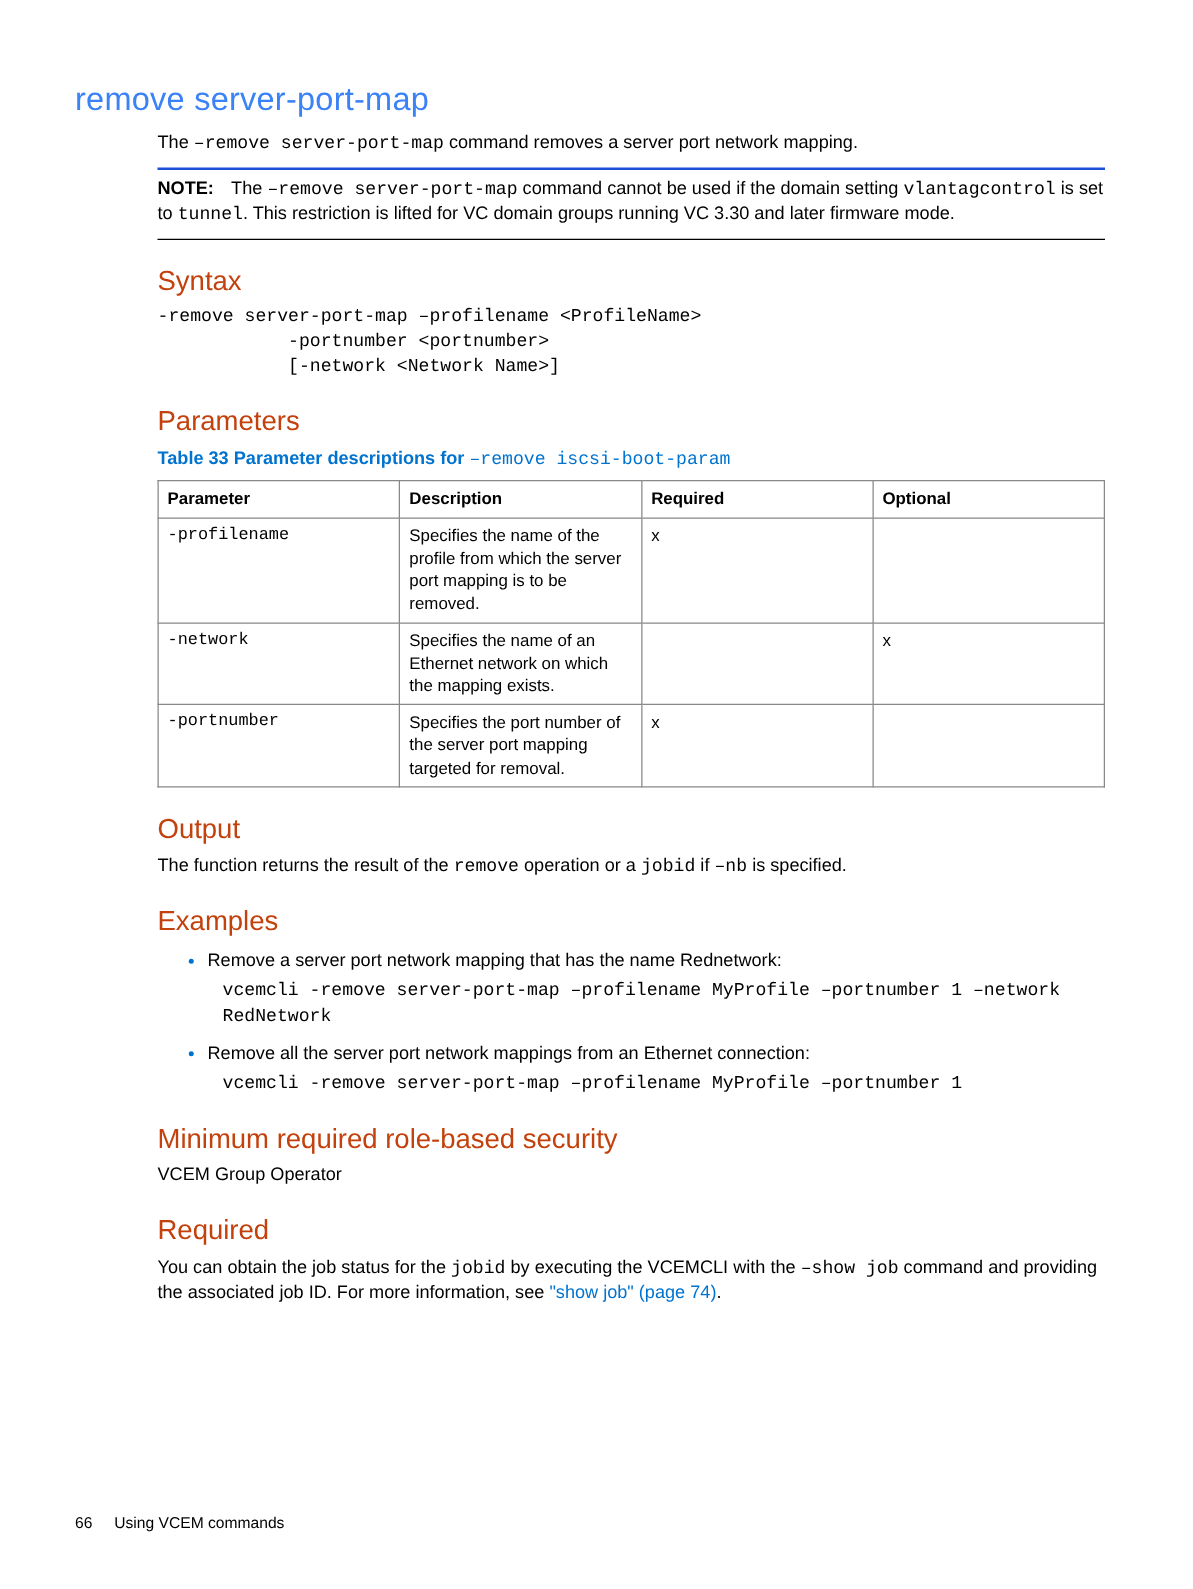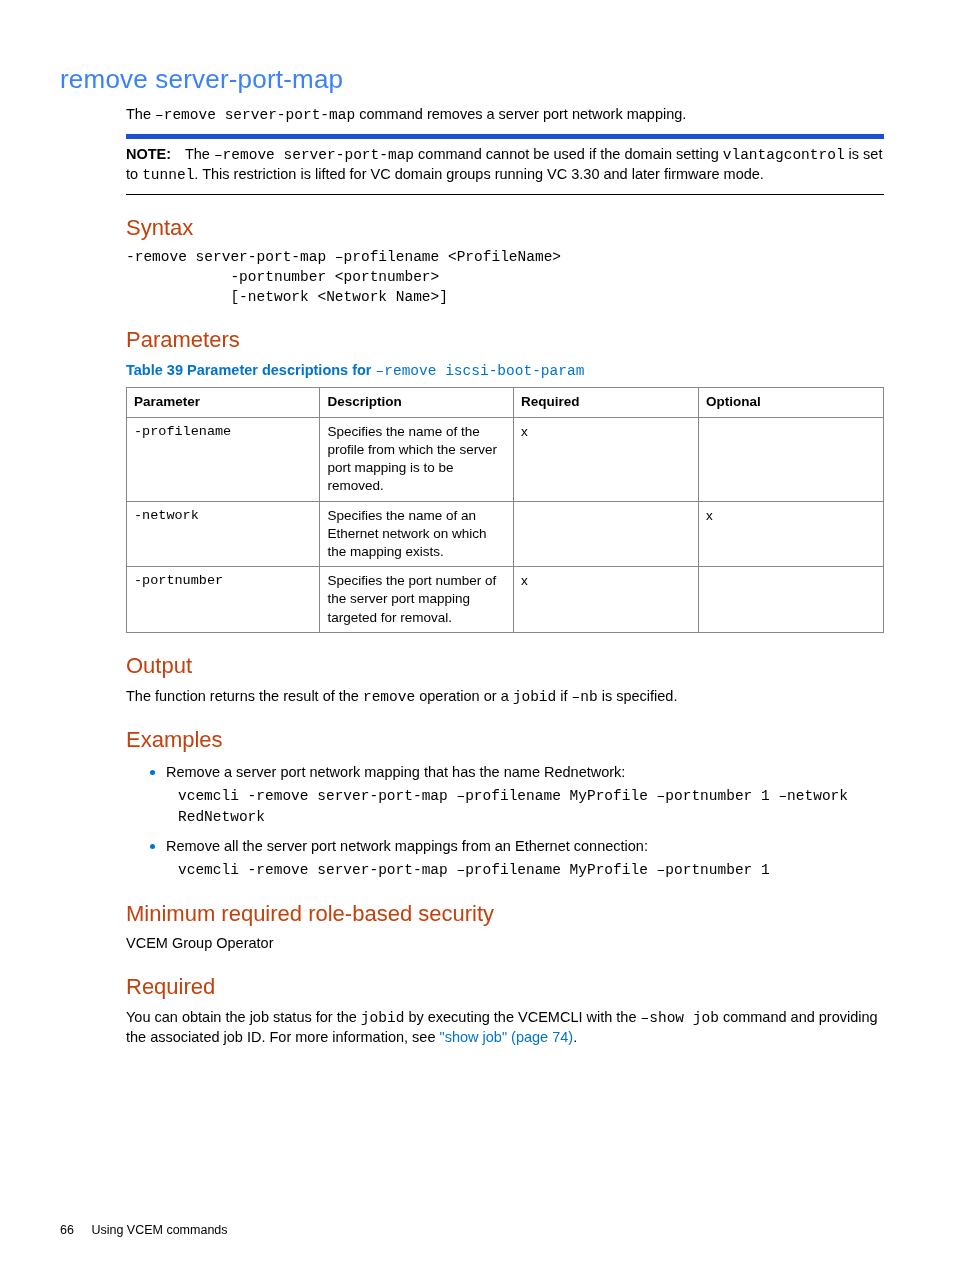--- a/index.html
+++ b/index.html
@@ -27,21 +27,21 @@
     font-size: 22px;
     color: #c2410c;
     margin: 18px 0 6px 0;
   }
   .content {
     margin-left: 66px;
   }
   p { margin: 4px 0 8px 0; }
   .mono { font-family: "Courier New", monospace; }
   .note-box {
-    border-top: 5px solid #1d4ed8;
+    border-top: 2px solid #1d4ed8;
     border-bottom: 1px solid #000;
     padding: 6px 0 8px 0;
     margin: 8px 0 10px 0;
   }
   .note-label { font-weight: bold; margin-right: 10px; }
   pre.codeblock {
     font-family: "Courier New", monospace;
     font-size: 14.5px;
     margin: 4px 0 8px 0;
     white-space: pre;
@@ -73,21 +73,21 @@
   ul.bullets > li::marker { color: #0073cf; font-size: 16px; }
   .example-code {
     font-family: Liberation Mono, monospace;
     font-size: 14.5px;
     margin: 4px 0 4px 12px;
     line-height: 1.4;
   }
   a.xref { color: #0073cf; text-decoration: none; }
   .footer {
     position: fixed;
-    bottom: 32px;
+    bottom: 44px;
     left: 60px;
     font-size: 12.5px;
     color: #000;
   }
   .footer .pg { margin-right: 14px; }
 </style>
 </head>
 <body>
 
 <div class="h1">remove server-port-map</div>
@@ -103,21 +103,21 @@
     <span>The </span><span class="mono">–remove server-port-map</span><span> command cannot be used if the domain setting </span><span class="mono">vlantagcontrol</span><span> is set to </span><span class="mono">tunnel</span><span>. This restriction is lifted for VC domain groups running VC 3.30 and later firmware mode.</span>
   </div>
 
   <div class="h2">Syntax</div>
   <pre class="codeblock">-remove server-port-map –profilename &lt;ProfileName&gt;
             -portnumber &lt;portnumber&gt;
             [-network &lt;Network Name&gt;]</pre>
 
   <div class="h2">Parameters</div>
   <div class="tbl-caption">
-    <span>Table 39 Parameter descriptions for </span><span class="mono" style="font-weight:normal">–remove iscsi-boot-param</span>
+    <span>Table 33 Parameter descriptions for </span><span class="mono" style="font-weight:normal">–remove iscsi-boot-param</span>
   </div>
 
   <table class="param">
     <colgroup>
         <col style="width:23%">
         <col style="width:23%">
         <col style="width:22%">
         <col style="width:22%">
       </colgroup>
     <thead>

